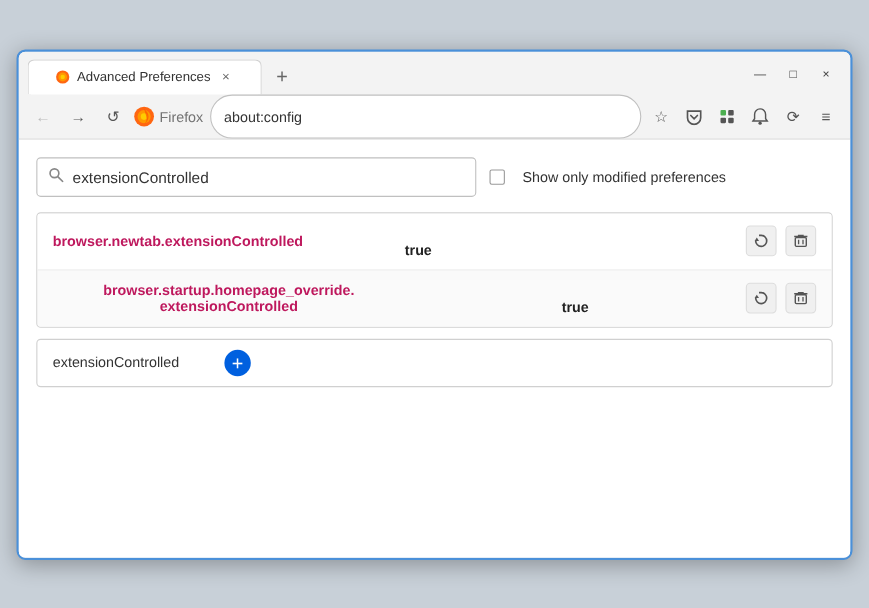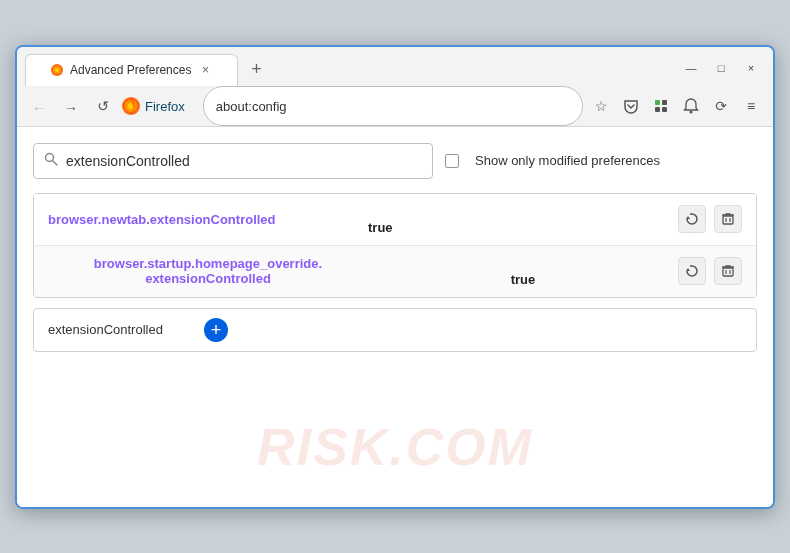--- a/index.html
+++ b/index.html
@@ -129,23 +129,23 @@
       padding: 19px 12px;
       height: 30px;
       gap: 6px;
     }
     .address-text {
       font-size: 13px;
       color: #333;
     }
     .address-brand {
       font-size: 13px;
-      color: #0c4a6e;
+      color: #737373;
       font-weight: 500;
-      margin-right: 14px;
+      margin-right: 2px;
     }
     .nav-actions {
       display: flex;
       gap: 2px;
       align-items: center;
     }
     .nav-action-btn {
       width: 28px;
       height: 28px;
       display: flex;
@@ -238,21 +238,21 @@
       padding: 10px 14px;
       border-bottom: 1px solid #e8e8e8;
       background: #fff;
       min-height: 42px;
     }
     .result-row:last-child { border-bottom: none; text-align: center; }
     .result-row:nth-child(even) { background: #fafafa; }
     .pref-name {
       font-size: 13px;
       font-weight: 700;
-      color: #8b5cf6;
+      color: #be185d;
       min-width: 320px;
     }
     .pref-value {
       font-size: 13px;
       font-weight: 700;
       color: #222;
       flex: 1;
       margin-top: 16px;
     }
     .row-actions {
@@ -415,21 +415,20 @@
             <circle cx="8" cy="14" r="1.5" fill="#555"></circle>
           </svg>
       </div>
       <div class="nav-action-btn">⟳</div>
       <div class="nav-action-btn">≡</div>
     </div>
   </div>
 
   <div class="content">
 
-    <div class="watermark">RISK.COM</div>
 
     <div class="search-row">
       <div class="search-box">
         <span class="search-icon-svg">
           <svg width="14" height="14" viewBox="0 0 14 14">
               <circle cx="5.5" cy="5.5" r="4" fill="none" stroke="#888" stroke-width="1.5"></circle>
               <line x1="8.5" y1="8.5" x2="13" y2="13" stroke="#888" stroke-width="1.5" stroke-linecap="round"></line>
             </svg>
         </span>
         <span class="search-input-text">extensionControlled</span>

